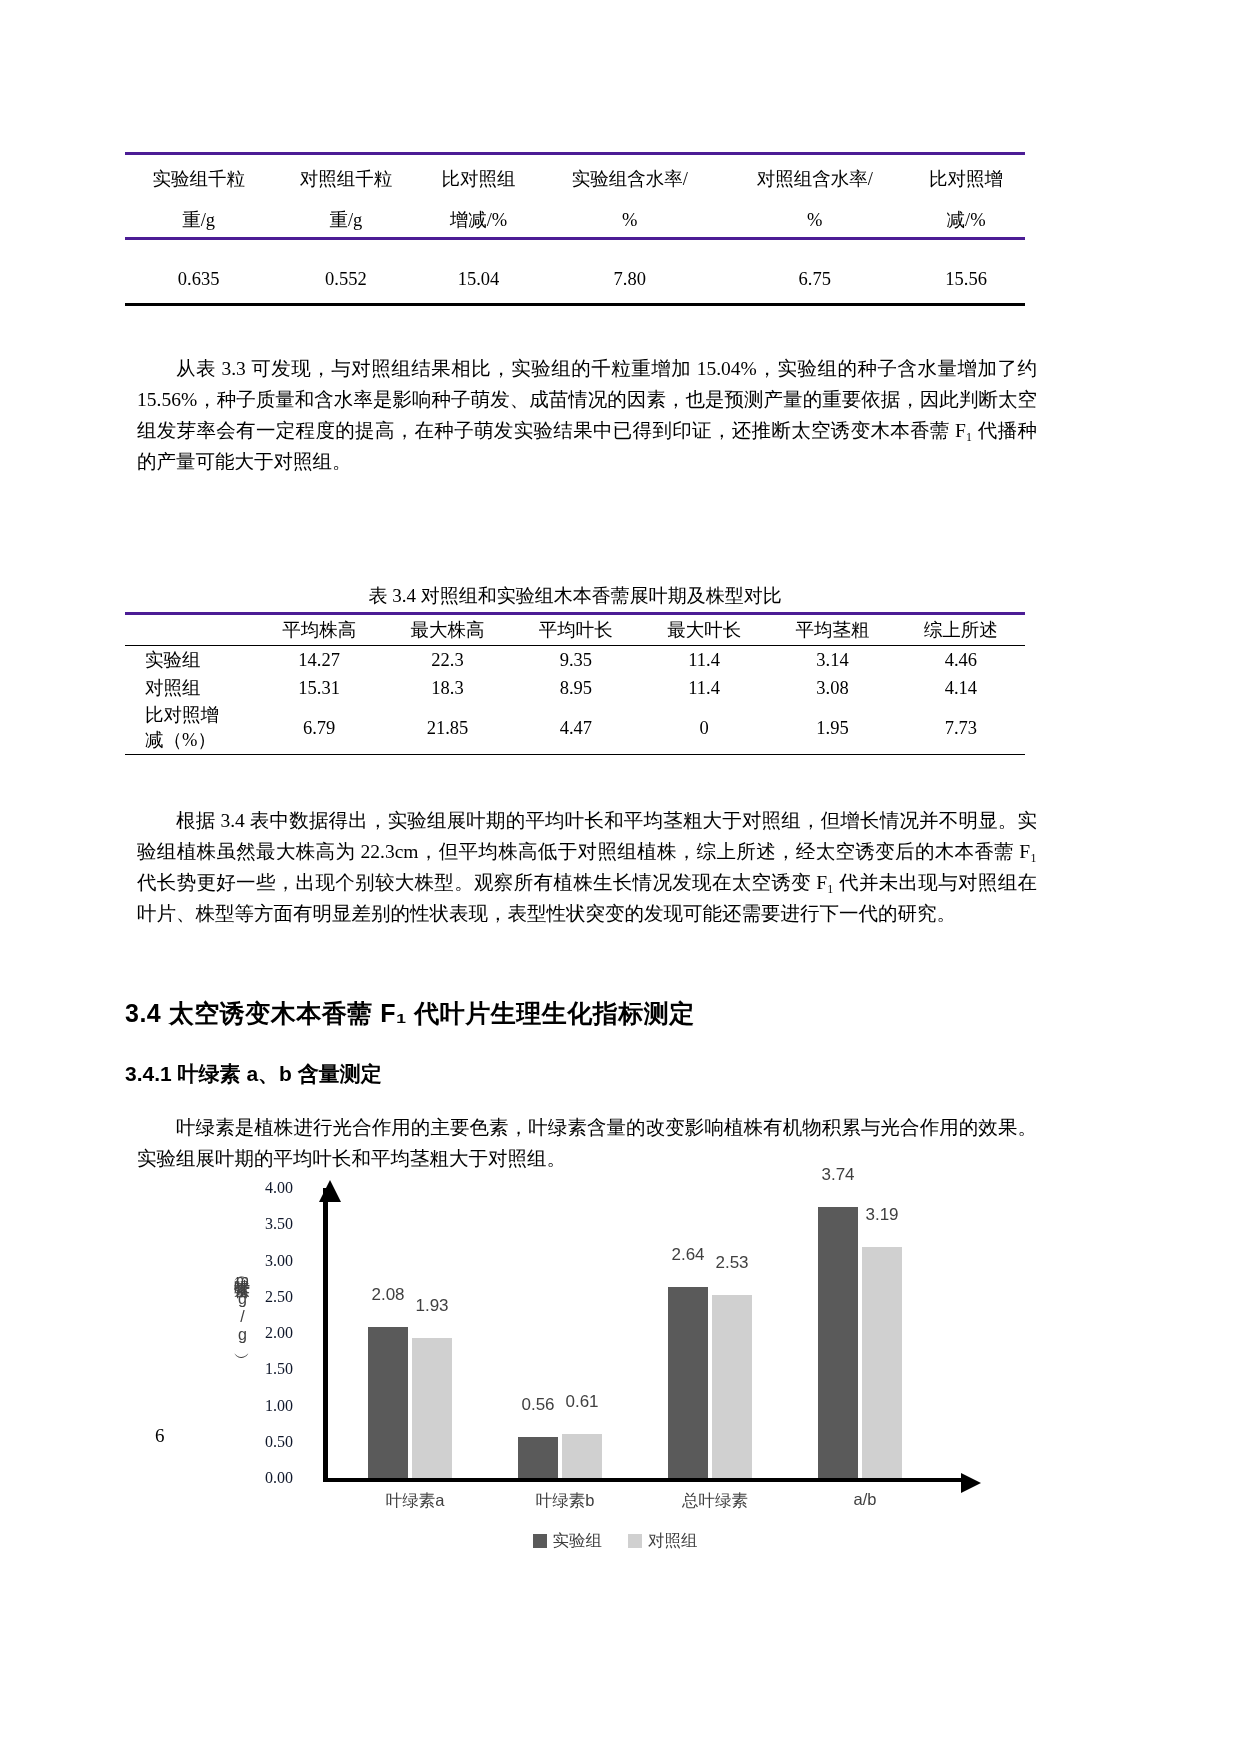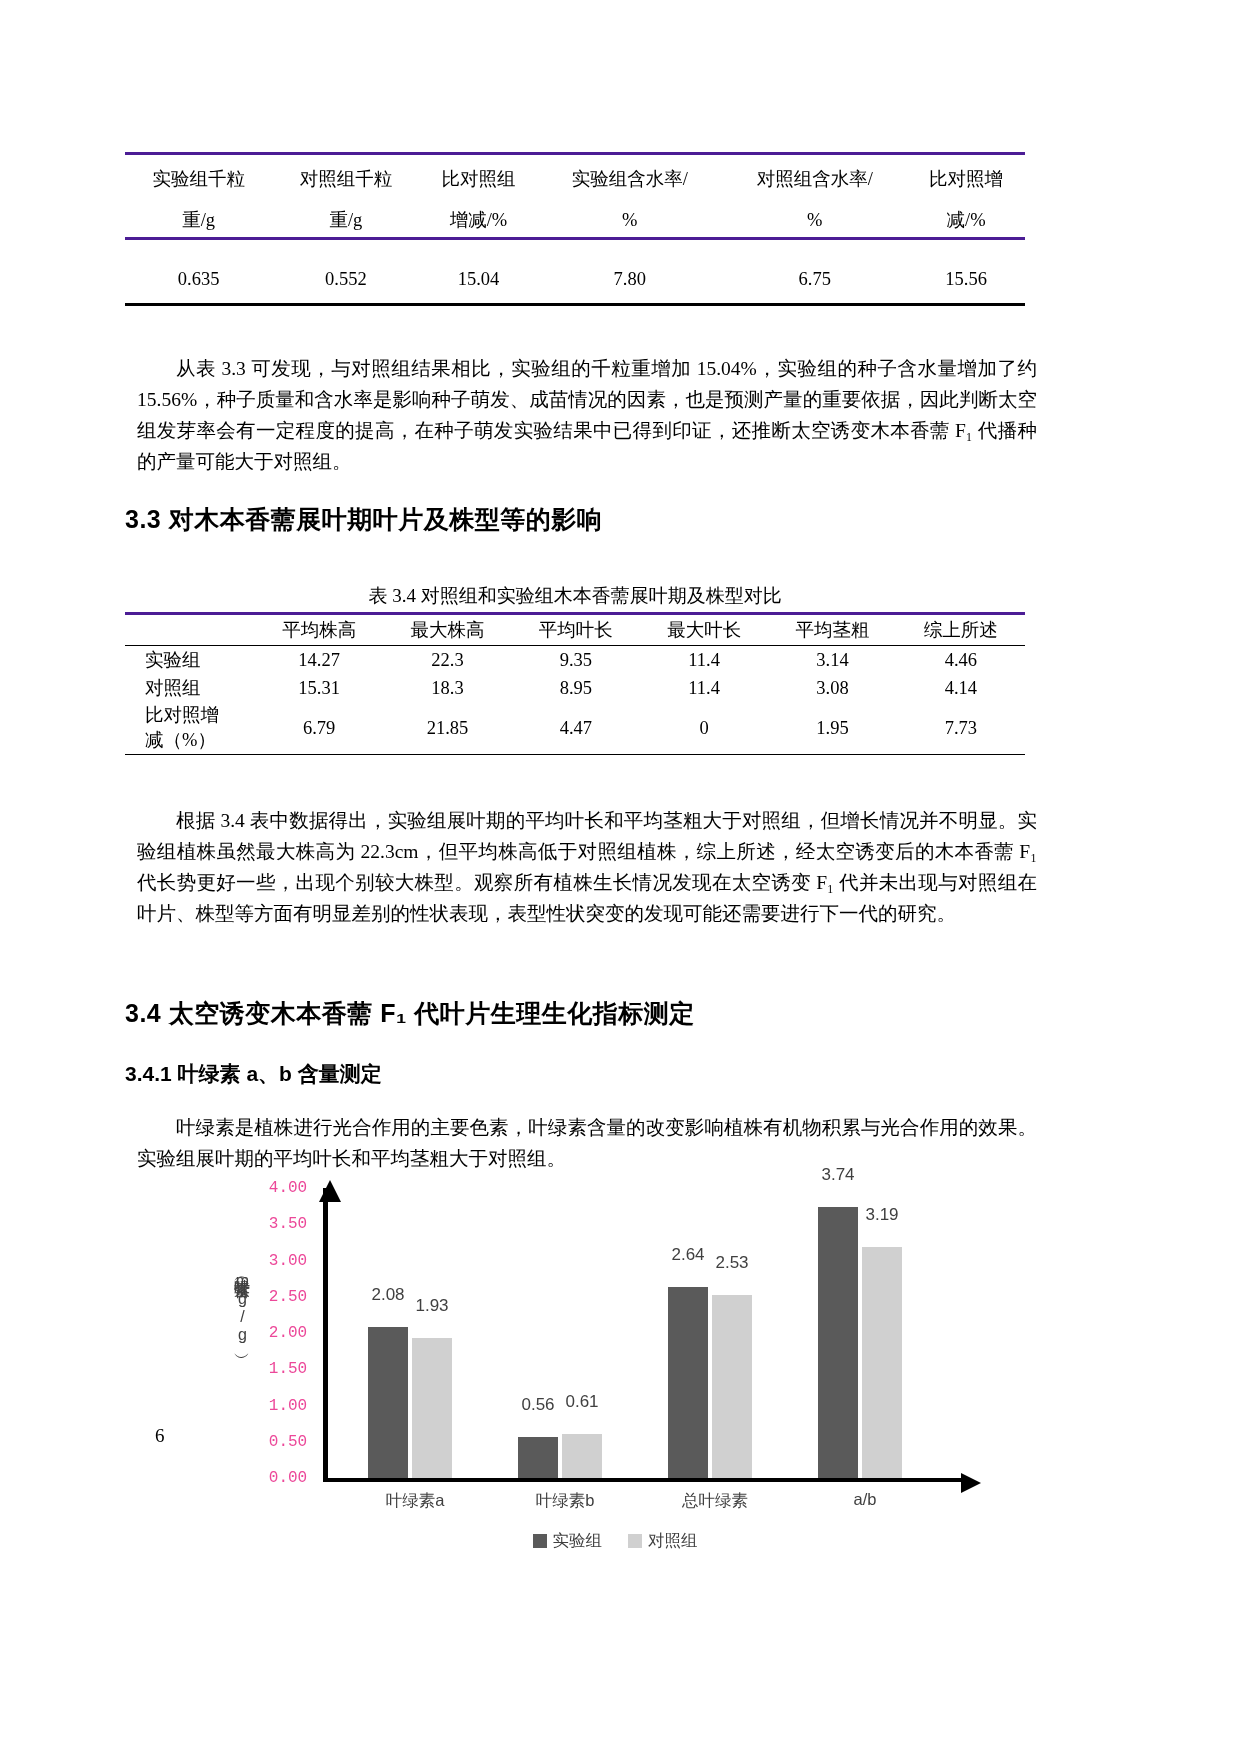--- a/index.html
+++ b/index.html
@@ -82,24 +82,24 @@
     text-orientation:upright;
     font-family:"Liberation Sans","DejaVu Sans",sans-serif;
     font-size:16px;
     letter-spacing:1px;
     white-space:nowrap;
     color:#404040;
   }
   .ytick{
     position:absolute;
     right:0;
-    font-family:Liberation Mono, monospace;
+    font-family:Liberation Serif, serif;
     font-size:16px;
-    color:#ec4899;
-    text-align:center;
+    color:#0f172a;
+    text-align:left;
     width:46px;
     transform:translateY(-50%);
   }
   #ylabels{position:absolute;left:30px;top:0;width:46px;height:300px;}
   .plot{
     position:absolute;
     left:88px; top:0;
     width:650px; height:300px;
   }
   .yaxis-line{
@@ -201,21 +201,20 @@
         <td>6.75</td>
         <td>15.56</td>
       </tr>
     </tbody>
       </table>
     <div style="border-top:3px solid #000;"></div>
   </div>
 
   <p class="para" style="position:absolute;left:0;top:341px;width:900px;">从表 3.3 可发现，与对照组结果相比，实验组的千粒重增加 15.04%，实验组的种子含水量增加了约 15.56%，种子质量和含水率是影响种子萌发、成苗情况的因素，也是预测产量的重要依据，因此判断太空组发芽率会有一定程度的提高，在种子萌发实验结果中已得到印证，还推断太空诱变木本香薷 F₁ 代播种的产量可能大于对照组。</p>
 
-  <h2 class="h2" style="position:absolute;left:0;top:503px;">3.3  对木本香薷展叶期叶片及株型等的影响</h2>
 
   <div id="table34">
     <div class="tbl-caption">表 3.4    对照组和实验组木本香薷展叶期及株型对比</div>
     <table id="t34">
       <tbody>
           <tr class="rule-thick hdrrow">
         <td style="width:130px;"></td>
         <td>平均株高</td>
         <td>最大株高</td>
         <td>平均叶长</td>

